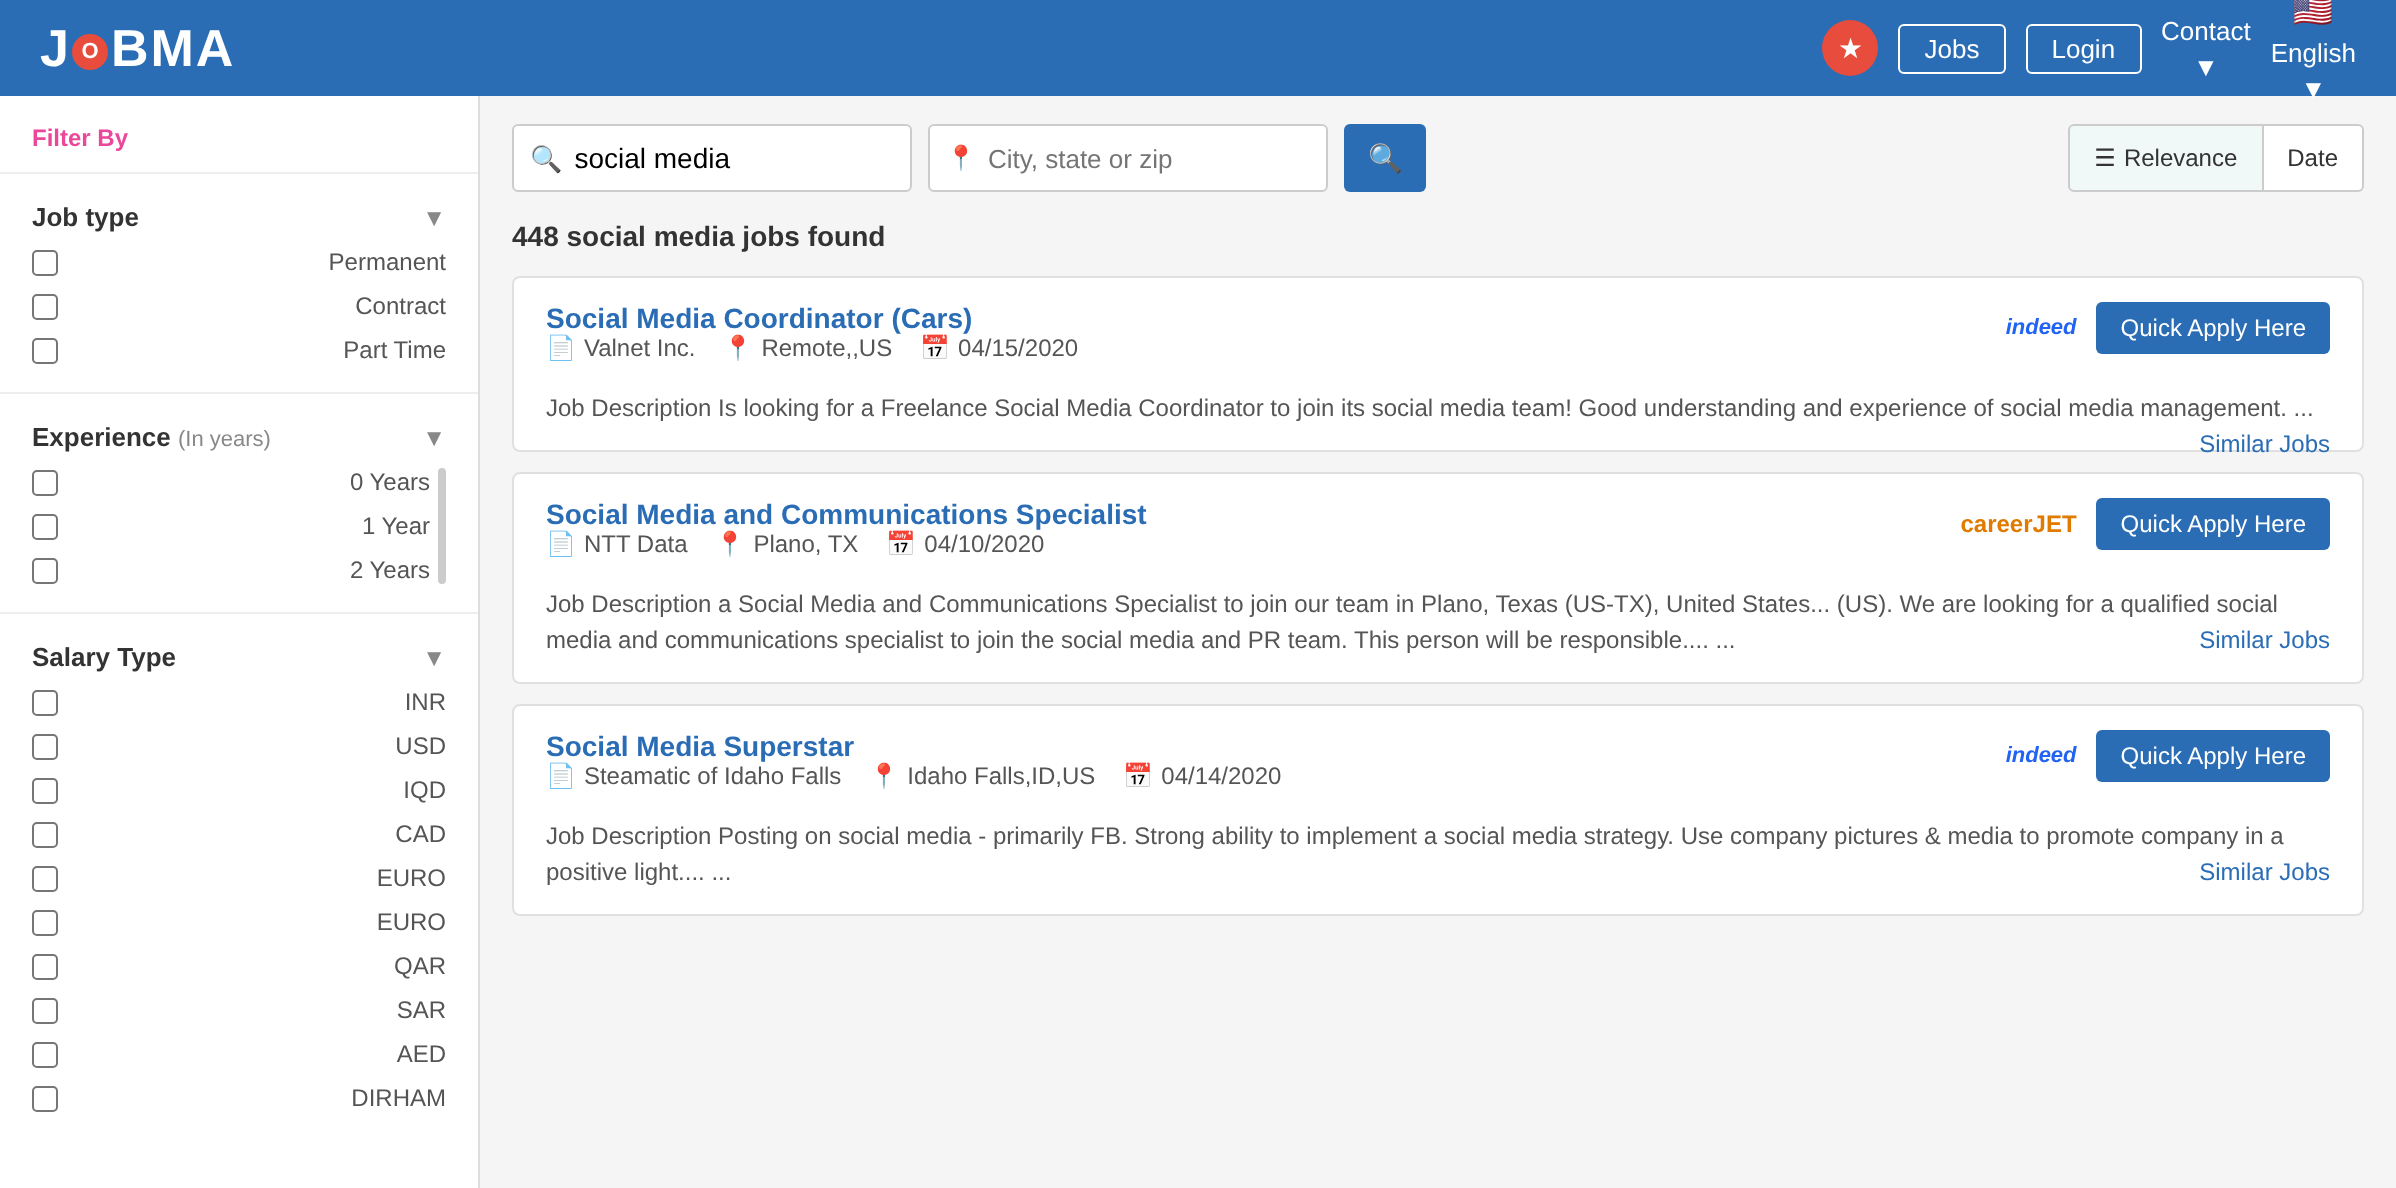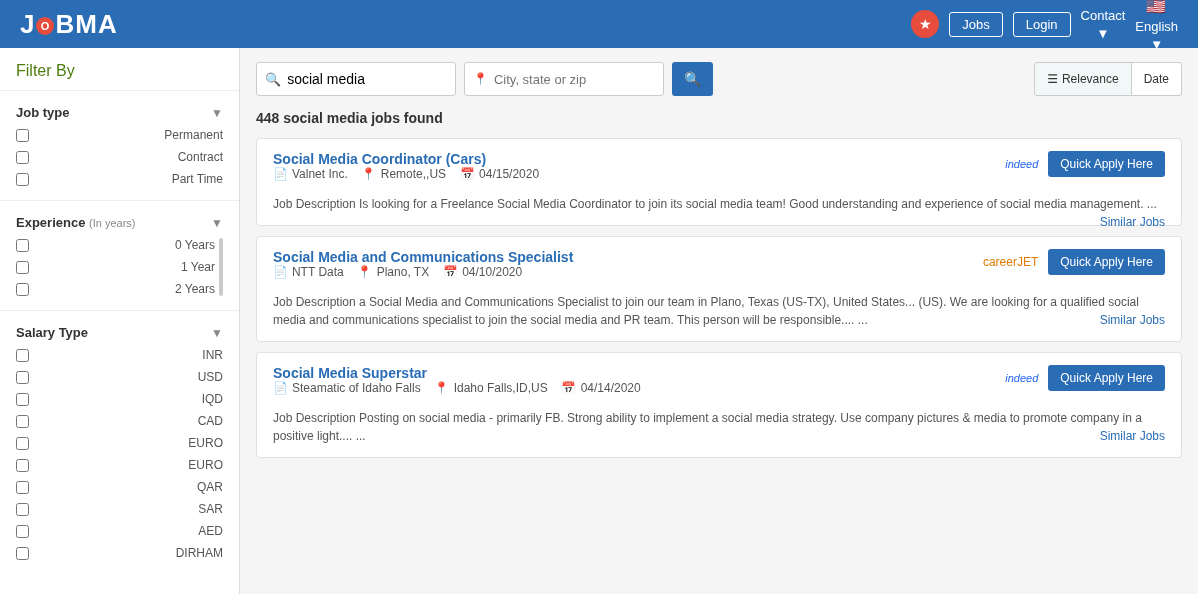--- a/index.html
+++ b/index.html
@@ -83,23 +83,23 @@
     .sidebar {
       width: 240px;
       background: #fff;
       border-right: 1px solid #ddd;
       overflow-y: auto;
       flex-shrink: 0;
       padding-bottom: 20px;
     }
     .sidebar-header {
       padding: 14px 16px 10px;
-      font-size: 16px;
-      font-weight: normal;
-      color: #4d7c0f;
+      font-size: 12px;
+      font-weight: bold;
+      color: #ec4899;
     }
     .filter-section {
       border-top: 1px solid #eee;
       padding: 10px 16px;
     }
     .filter-section-title {
       display: flex;
       justify-content: space-between;
       align-items: center;
       font-size: 13px;
@@ -281,21 +281,21 @@
     }
     .job-actions {
       display: flex;
       align-items: center;
       gap: 10px;
     }
     .source-logo {
       font-size: 11px;
       font-style: italic;
       color: #2a6db5;
-      font-weight: normal;
+      font-weight: bold;
     }
     .source-logo.indeed {
       color: #2164f3;
     }
     .source-logo.careerjet {
       color: #e07b00;
       font-style: normal;
       font-size: 12px;
     }
     .quick-apply-btn {

